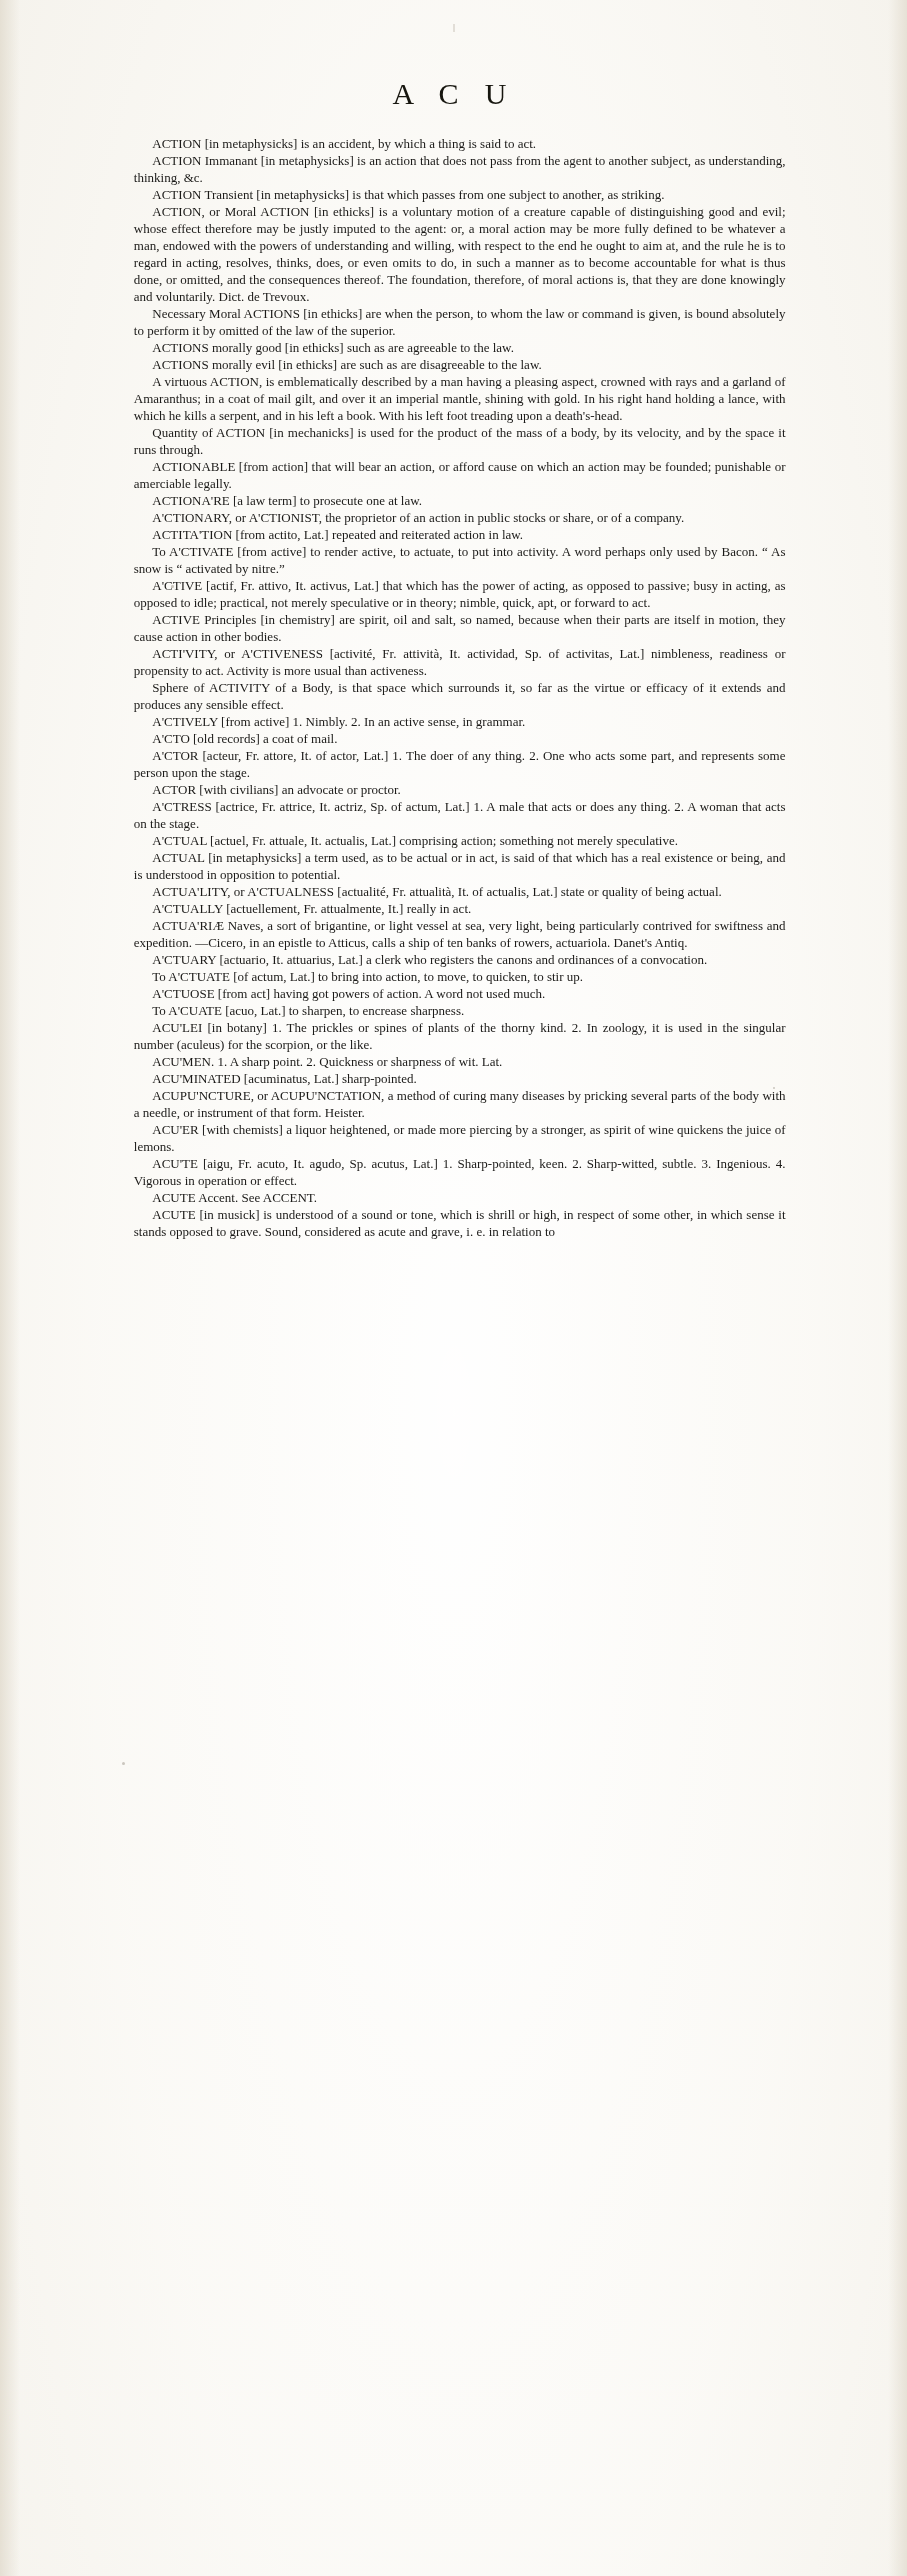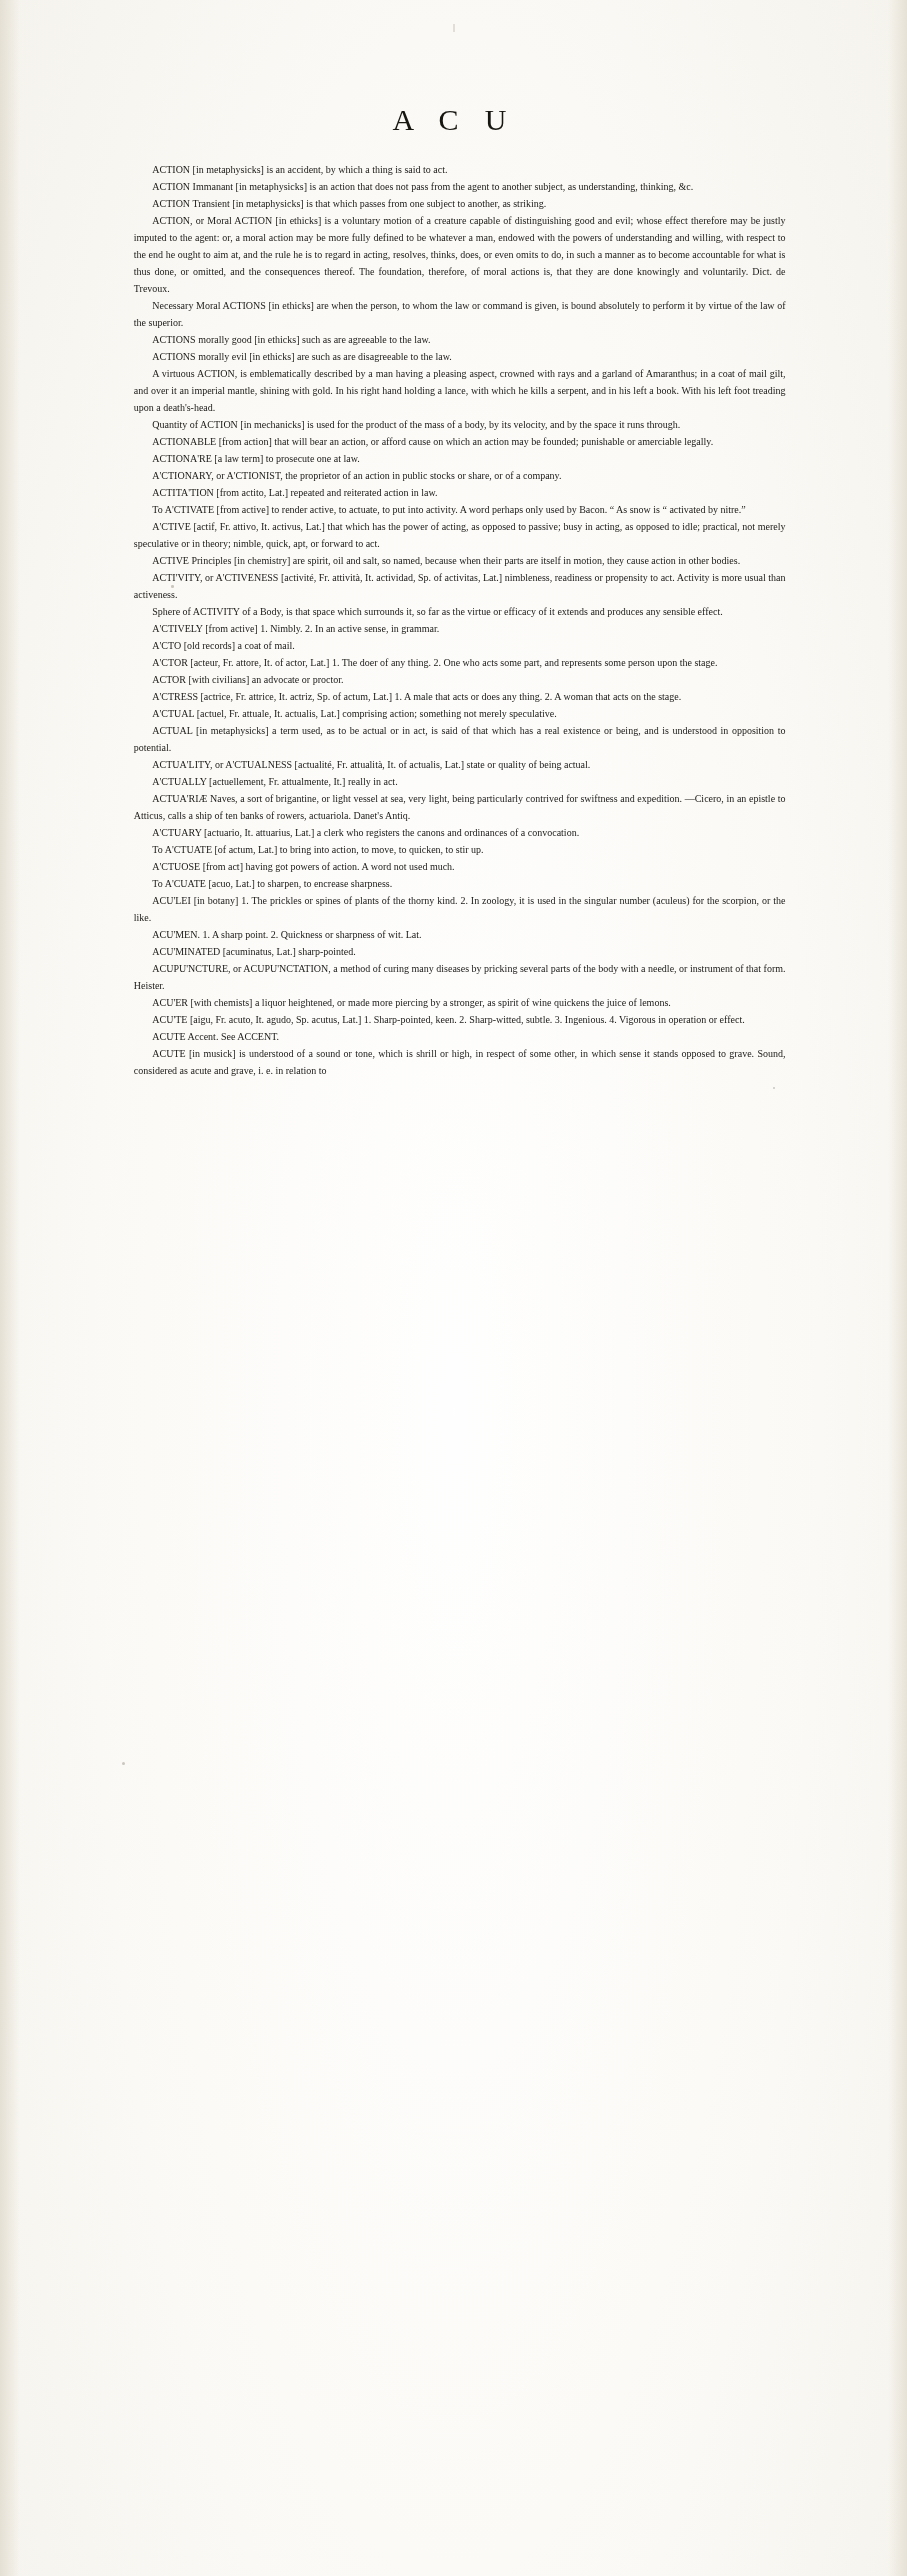--- a/index.html
+++ b/index.html
@@ -40,33 +40,33 @@
     width: 1px;
     height: 8.2px;
     background: #b9b3a6;
     opacity: .75;
   }
   .headline {
     position: relative;
     text-align: center;
     font-size: 30px;
     letter-spacing: 9.3px;
-    padding-top: 103px;
+    padding-top: 77px;
     padding-bottom: 24px;
     font-family: "Liberation Serif", serif;
     color: #17160f;
   }
   .column {
     position: relative;
     margin: 0 auto;
     width: 663px;
     padding-left: 11.3px;
     box-sizing: border-box;
     text-align: justify;
-    font-size: 10px;
+    font-size: 13px;
     line-height: 17px;
     hyphens: none;
   }
   .entry {
     margin: 0 0 0 0;
     text-indent: 18.5px;
   }
   .edge-left {
     position: absolute;
     left: 0; top: 0; bottom: 0; width: 19.6px;
@@ -98,21 +98,21 @@
   <div class="dot" style="left:122px; top:1762px; width:3.1px; height:3.1px;"></div>
   <div class="dot" style="left:773px; top:1087px; width:2.1px; height:2.1px;"></div>
 
   <div class="headline">A C U</div>
 
   <div class="column">
     <p class="entry">ACTION [in metaphysicks] is an accident, by which a thing is said to act.</p>
     <p class="entry">ACTION Immanant [in metaphysicks] is an action that does not pass from the agent to another subject, as understanding, thinking, &amp;c.</p>
     <p class="entry">ACTION Transient [in metaphysicks] is that which passes from one subject to another, as striking.</p>
     <p class="entry">ACTION, or Moral ACTION [in ethicks] is a voluntary motion of a creature capable of distinguishing good and evil; whose effect therefore may be justly imputed to the agent: or, a moral action may be more fully defined to be whatever a man, endowed with the powers of understanding and willing, with respect to the end he ought to aim at, and the rule he is to regard in acting, resolves, thinks, does, or even omits to do, in such a manner as to become accountable for what is thus done, or omitted, and the consequences thereof. The foundation, therefore, of moral actions is, that they are done knowingly and voluntarily. Dict. de Trevoux.</p>
-    <p class="entry">Necessary Moral ACTIONS [in ethicks] are when the person, to whom the law or command is given, is bound absolutely to perform it by virtue of the law of the superior.</p>
+    <p class="entry">Necessary Moral ACTIONS [in ethicks] are when the person, to whom the law or command is given, is bound absolutely to perform it by omitted of the law of the superior.</p>
     <p class="entry">ACTIONS morally good [in ethicks] such as are agreeable to the law.</p>
     <p class="entry">ACTIONS morally evil [in ethicks] are such as are disagreeable to the law.</p>
     <p class="entry">A virtuous ACTION, is emblematically described by a man having a pleasing aspect, crowned with rays and a garland of Amaranthus; in a coat of mail gilt, and over it an imperial mantle, shining with gold. In his right hand holding a lance, with which he kills a serpent, and in his left a book. With his left foot treading upon a death's-head.</p>
     <p class="entry">Quantity of ACTION [in mechanicks] is used for the product of the mass of a body, by its velocity, and by the space it runs through.</p>
     <p class="entry">ACTIONABLE [from action] that will bear an action, or afford cause on which an action may be founded; punishable or amerciable legally.</p>
     <p class="entry">ACTIONA'RE [a law term] to prosecute one at law.</p>
     <p class="entry">A'CTIONARY, or A'CTIONIST, the proprietor of an action in public stocks or share, or of a company.</p>
     <p class="entry">ACTITA'TION [from actito, Lat.] repeated and reiterated action in law.</p>
     <p class="entry">To A'CTIVATE [from active] to render active, to actuate, to put into activity. A word perhaps only used by Bacon. “ As snow is “ activated by nitre.”</p>
     <p class="entry">A'CTIVE [actif, Fr. attivo, It. activus, Lat.] that which has the power of acting, as opposed to passive; busy in acting, as opposed to idle; practical, not merely speculative or in theory; nimble, quick, apt, or forward to act.</p>

